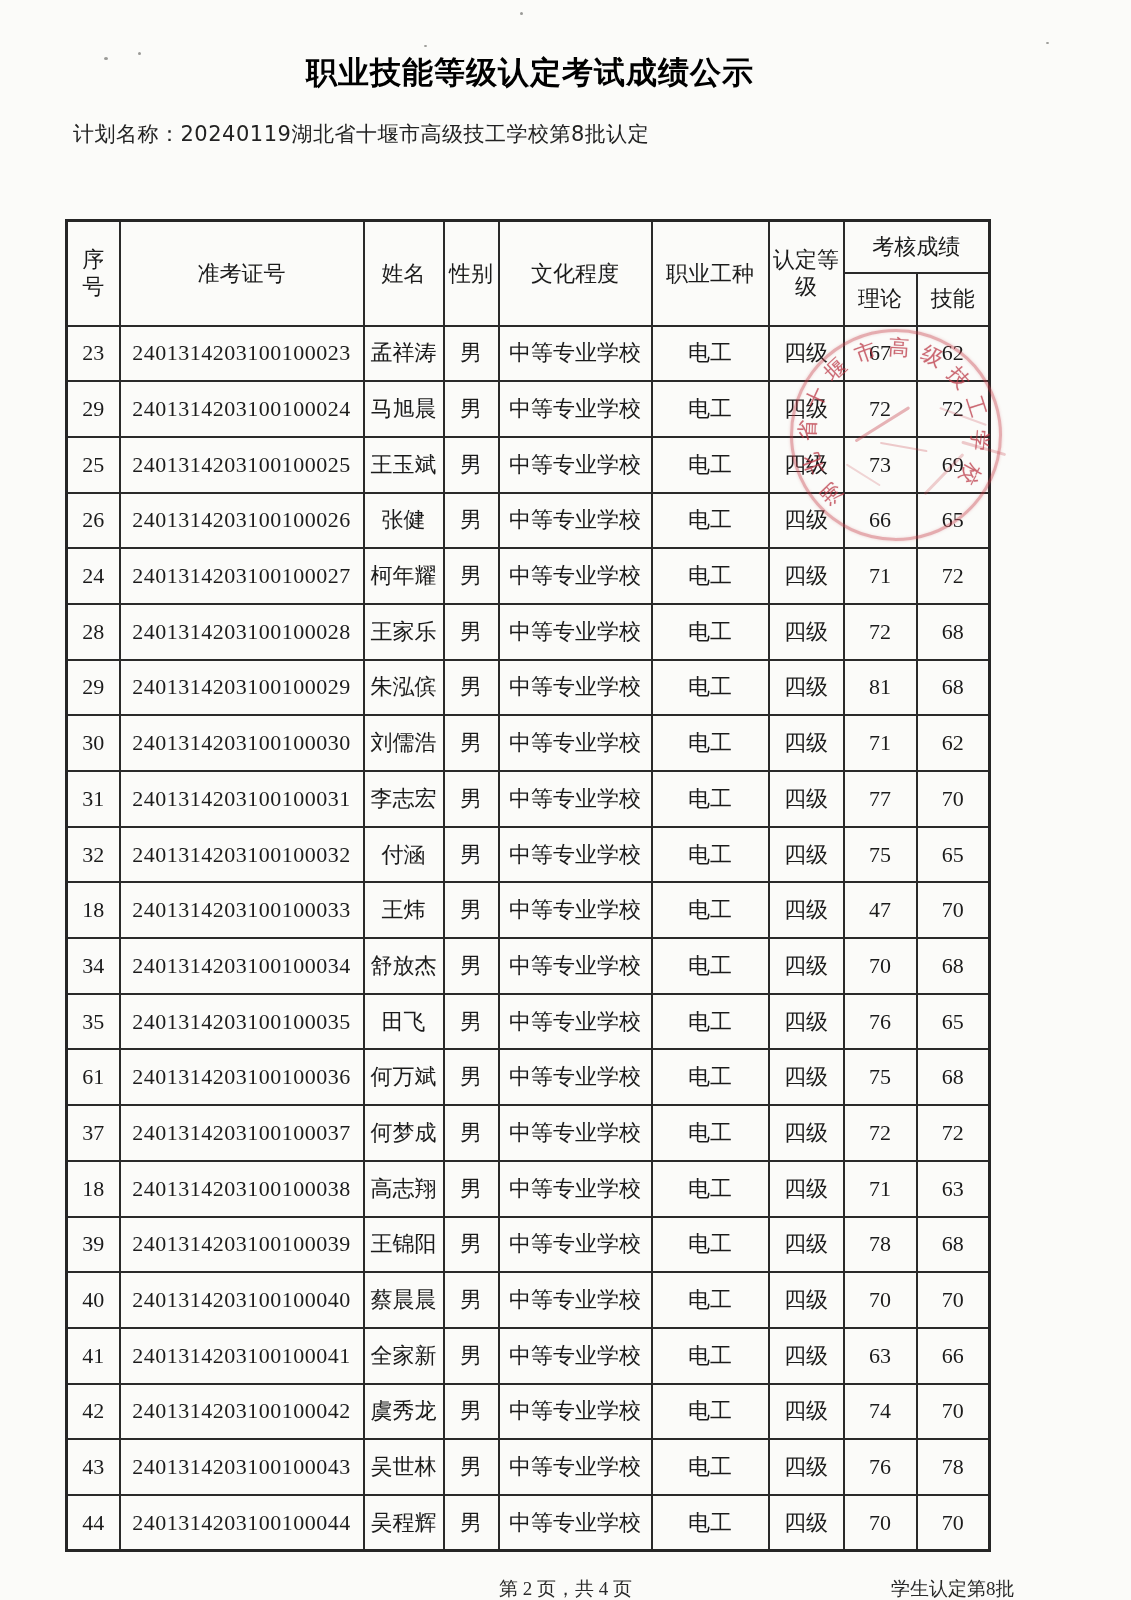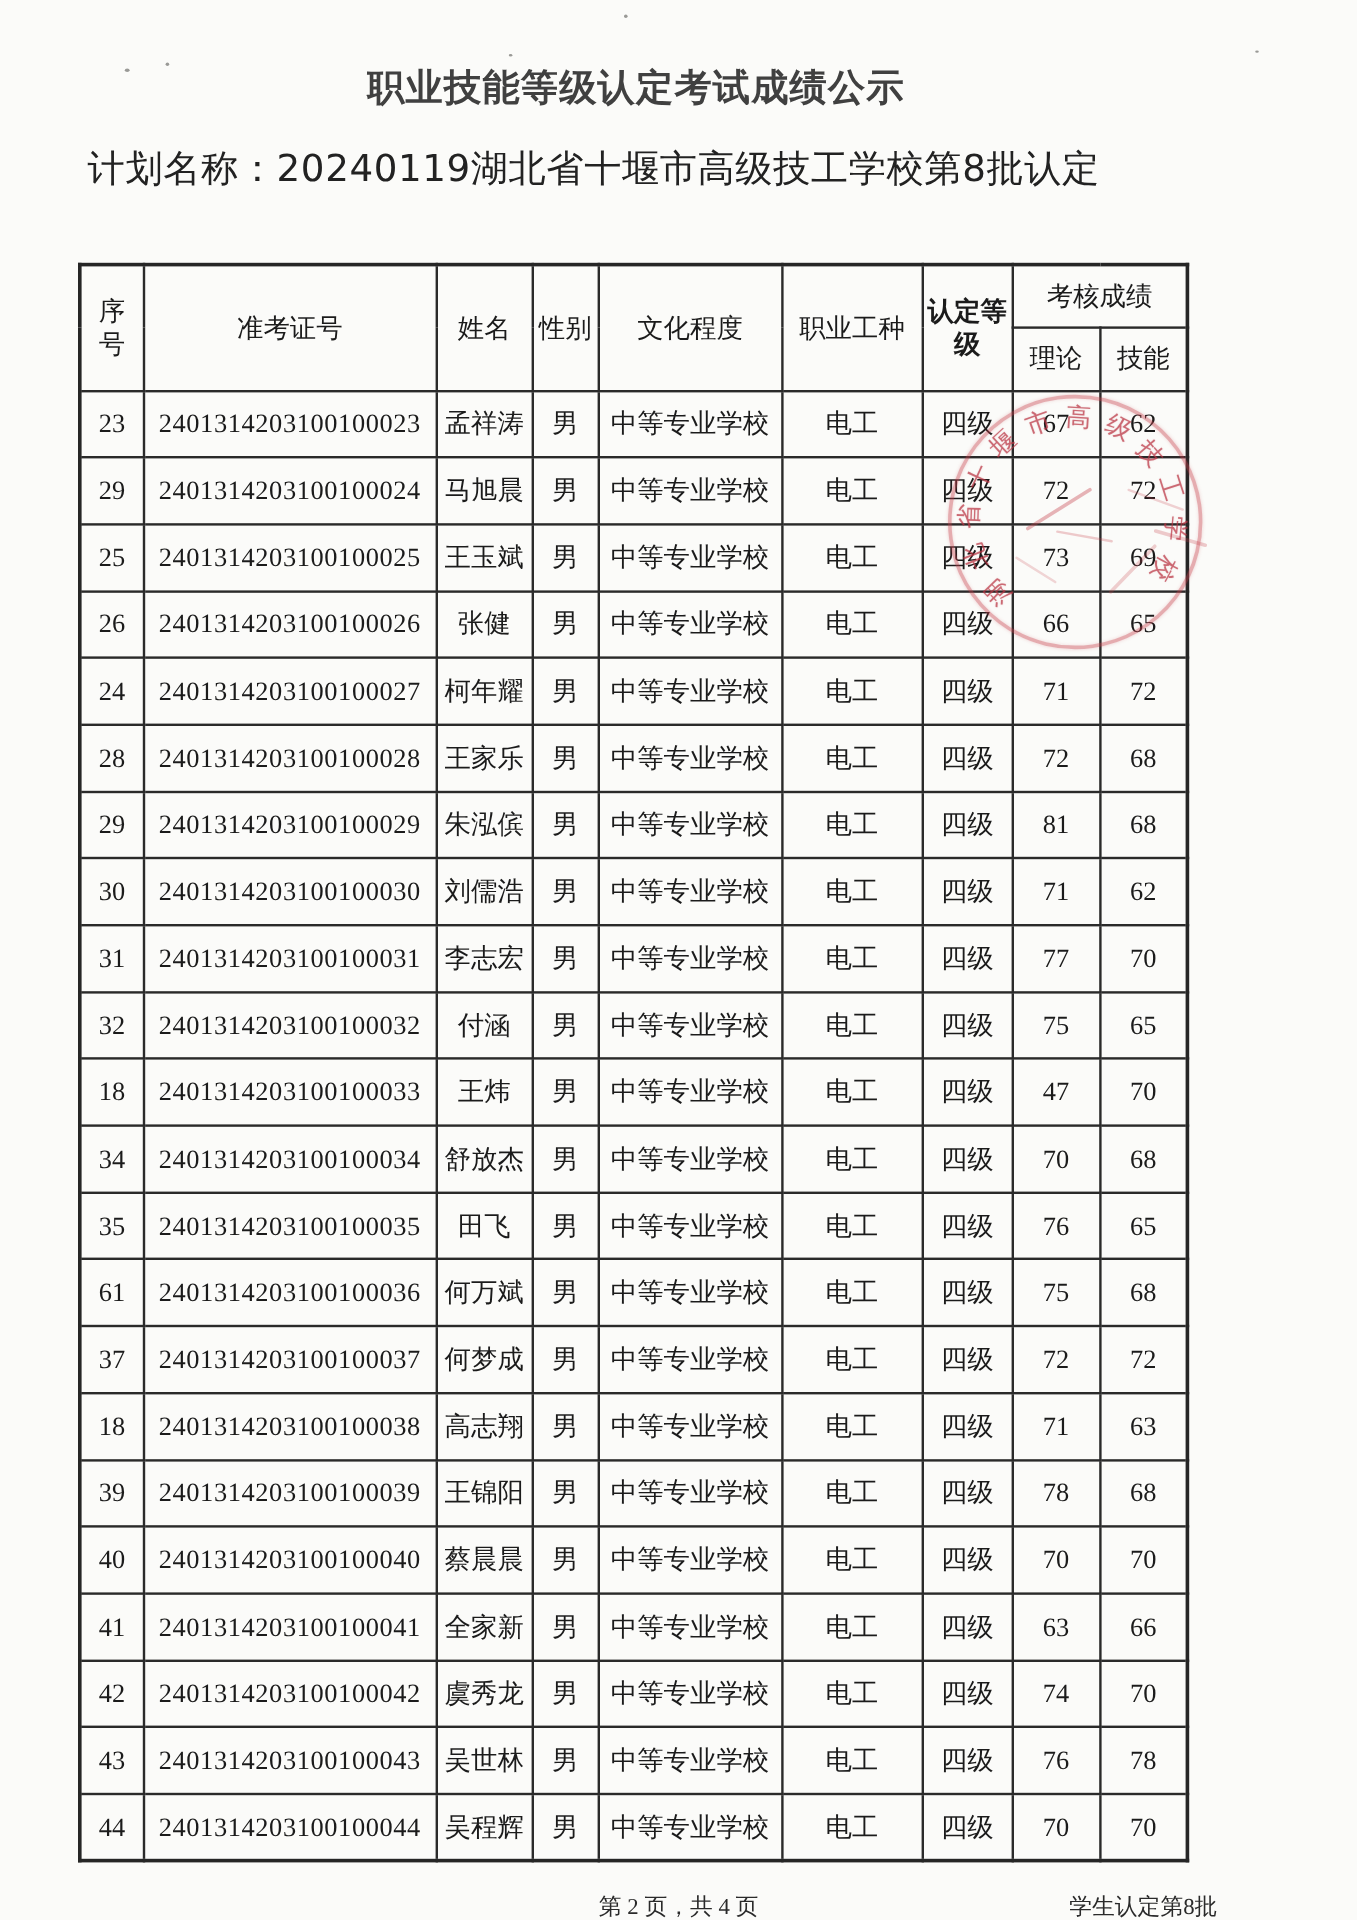--- a/index.html
+++ b/index.html
@@ -8,46 +8,46 @@
     width:1131px;height:1600px;
     background:#fbfbf9;
     overflow:hidden;
     font-family:"Liberation Serif","DejaVu Serif",serif;
     color:#1d1d1d;
   }
   .title{
     position:absolute;left:0;top:52px;width:1060px;
     text-align:center;
     font-family:"DejaVu Sans","Liberation Sans",sans-serif;
-    font-weight:bold;font-size:31px;letter-spacing:1px;color:#404040;
+    font-weight:bold;font-size:31px;letter-spacing:1px;color:#000000;
   }
   .meta-line{
     position:absolute;left:73px;
     font-family:"DejaVu Sans","Liberation Sans",sans-serif;
-    font-size:31px;color:#222;letter-spacing:0.5px;
+    font-size:21px;color:#222;letter-spacing:0.5px;
   }
   .meta-name{top:120px;}
   .meta-no{top:181px;}
   table.results{
     position:absolute;left:65px;top:219px;
     width:923px;border-collapse:collapse;table-layout:fixed;
     border:3px solid #262626;
   }
   table.results th, table.results td{
     border:2px solid #2a2a2a;
     text-align:center;vertical-align:middle;
     font-weight:normal;font-size:22px;color:#1b1b1b;
     padding:0;overflow:hidden;
   }
   thead tr.h1{height:52px;}
   thead tr.h2{height:53px;}
   tbody tr{height:55.7px;}
   th .wrap{display:inline-block;word-break:break-all;line-height:1.25;}
   th .w-narrow{width:1.05em;}
-  th .w-level{width:3.2em;font-weight:bold;}
+  th .w-level{width:3.2em;}
   td.id-cell{letter-spacing:0.5px;font-size:22px;}
   
   .stamp{
     position:absolute;left:790px;top:329px;width:212px;height:212px;
     transform:rotate(-8deg);
     pointer-events:none;
   }
   .stamp-ring{
     position:absolute;left:0;top:0;width:206px;height:206px;
     border:3px solid rgba(197,63,74,0.42);

